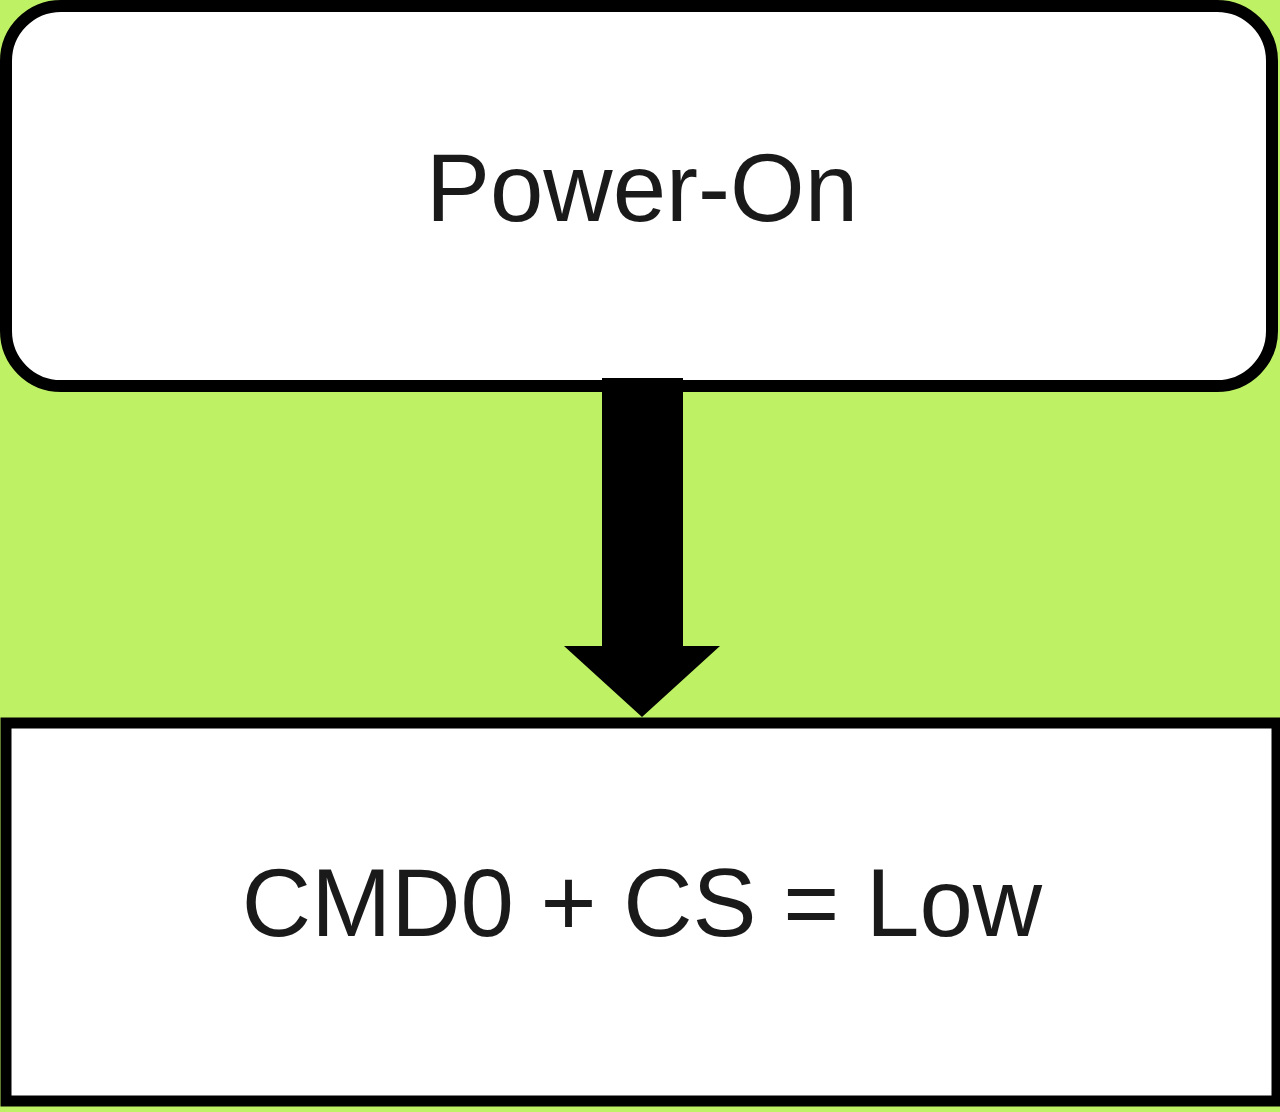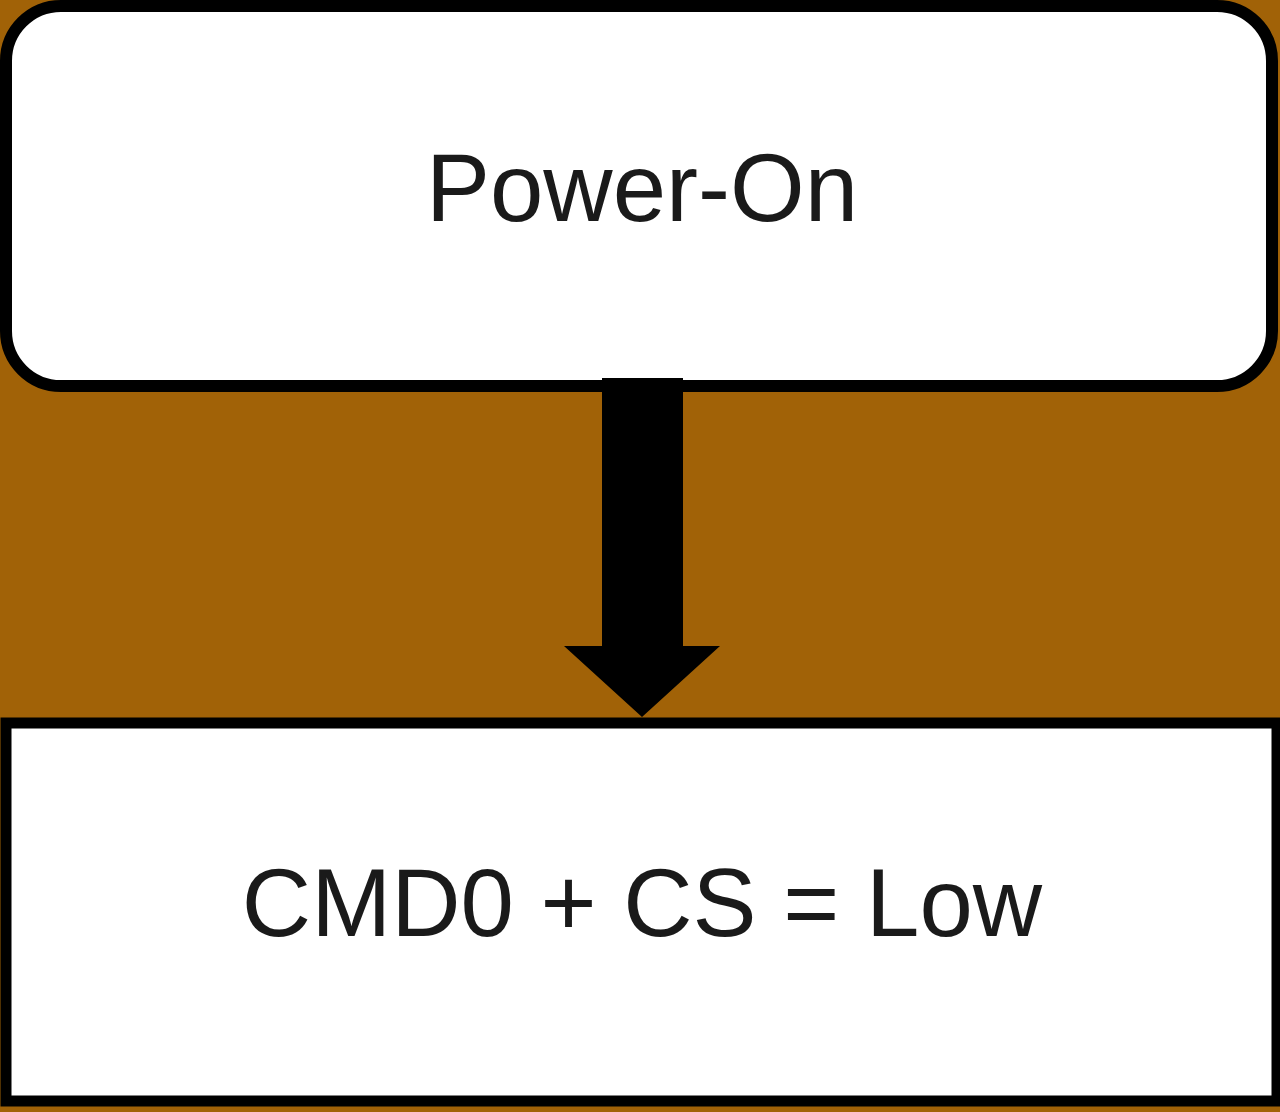--- a/index.html
+++ b/index.html
@@ -12,21 +12,21 @@
     width: 1280px;
     height: 1112px;
     overflow: hidden;
     font-family: "Liberation Sans", sans-serif;
   }
 
   #diagram-canvas {
     position: relative;
     width: 1280px;
     height: 1112px;
-    background: #a16207;
+    background: #bef264;
   }
 
   #diagram-canvas svg.flow-svg {
     position: absolute;
     top: 0;
     left: 0;
     width: 1280px;
     height: 1112px;
     display: block;
   }

